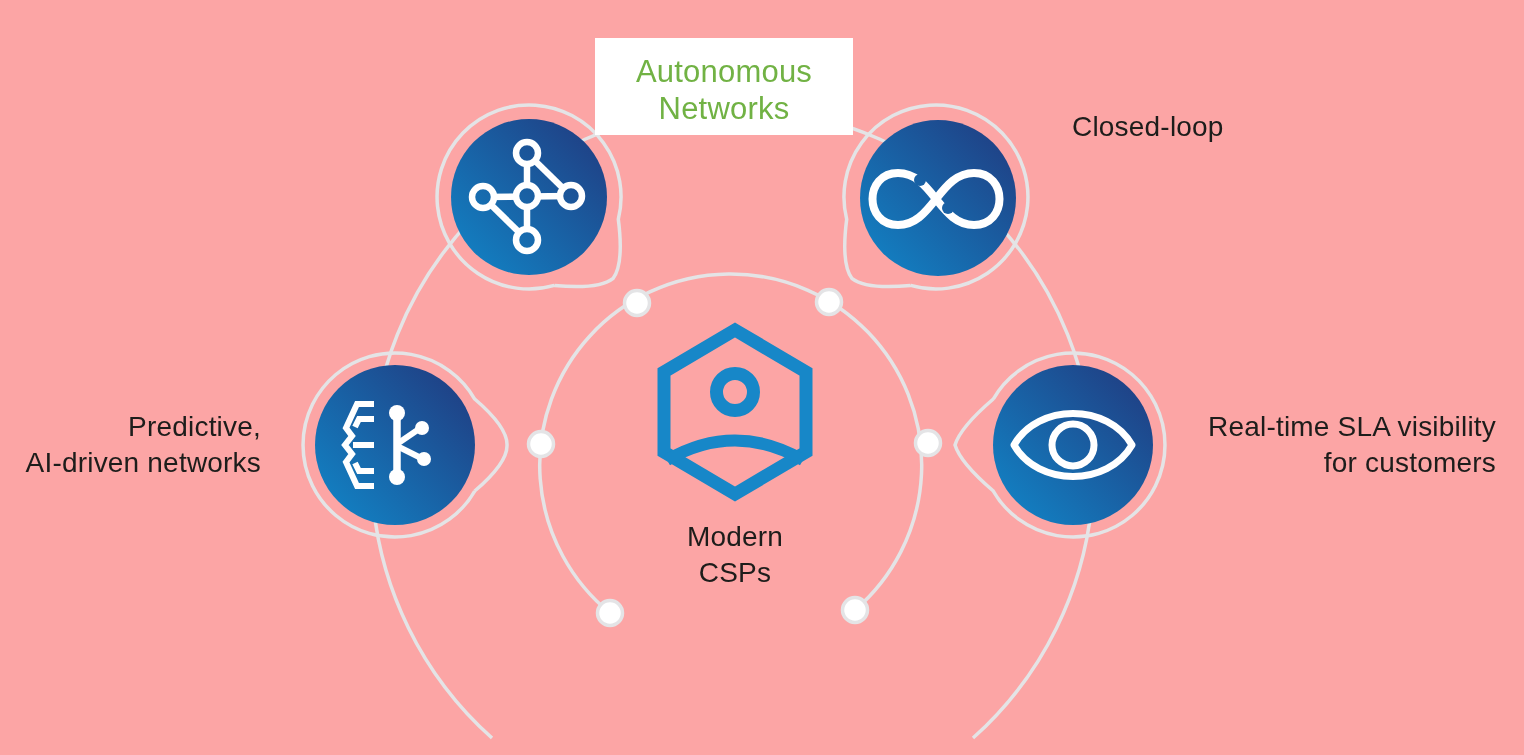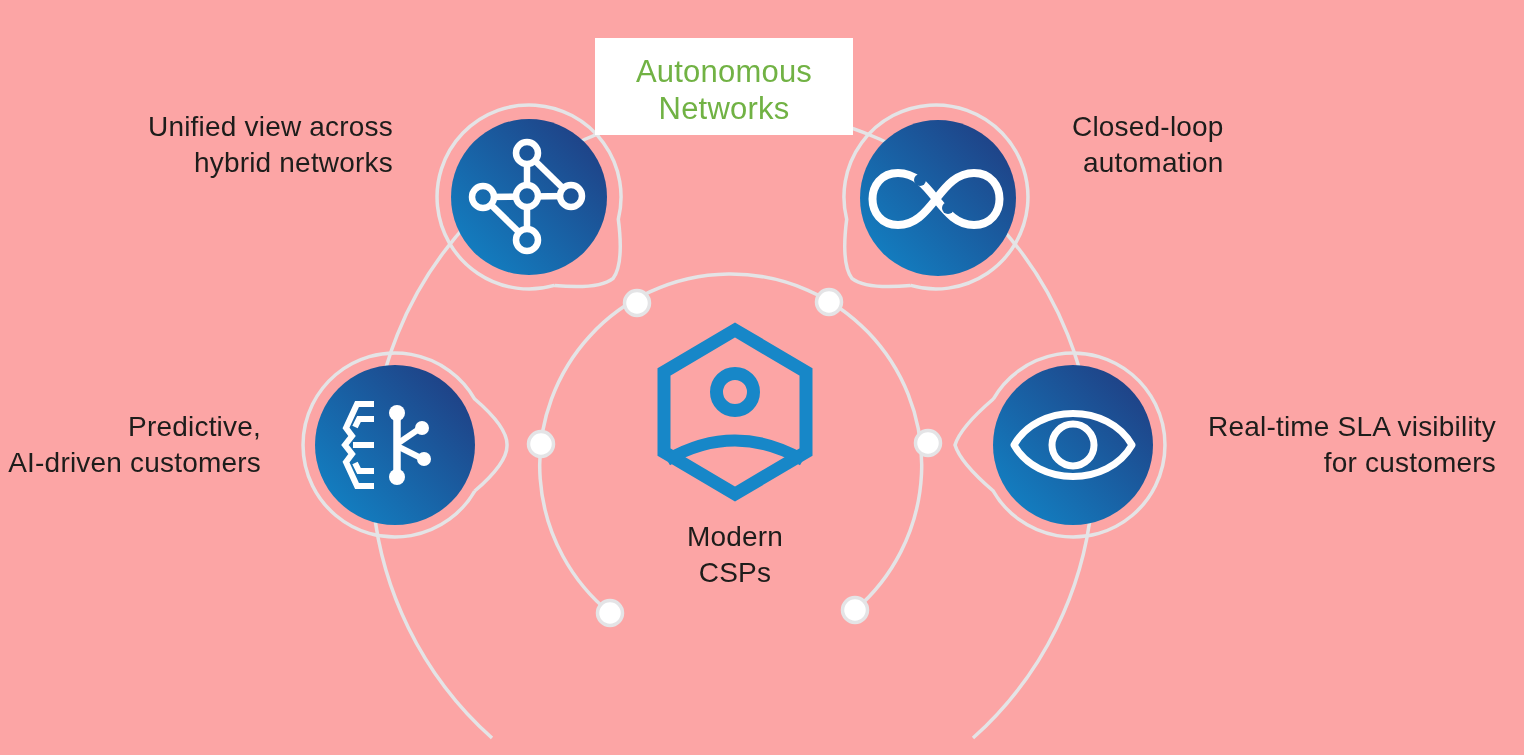--- a/index.html
+++ b/index.html
@@ -120,33 +120,28 @@
       <circle cx="735" cy="392" r="18.5" stroke-width="13"></circle>
       <path d="M 667 460 Q 735 421 803 460" stroke-width="12"></path>
     </g>
   </svg>
 
   <div id="title">
     <div>Autonomous</div>
     <div>Networks</div>
   </div>
 
-  <div class="label right" style="top:109px;right:1131px;">
-    <div>Unified view across</div>
-    <div>hybrid networks</div>
-  </div>
 
   <div class="label left" style="top:109px;left:1072px;">
     <div>Closed-loop</div>
-    <div>automation</div>
   </div>
 
   <div class="label right" style="top:409px;right:1263px;">
     <div>Predictive,</div>
-    <div>AI-driven customers</div>
+    <div>AI-driven networks</div>
   </div>
 
   <div class="label" id="center-label" style="top:519px;left:635px;width:200px;">
     <div>Modern</div>
     <div>CSPs</div>
   </div>
 
   <div class="label left" style="top:409px;left:1208px;">
     <div>Real-time SLA visibility</div>
     <div>for customers</div>

